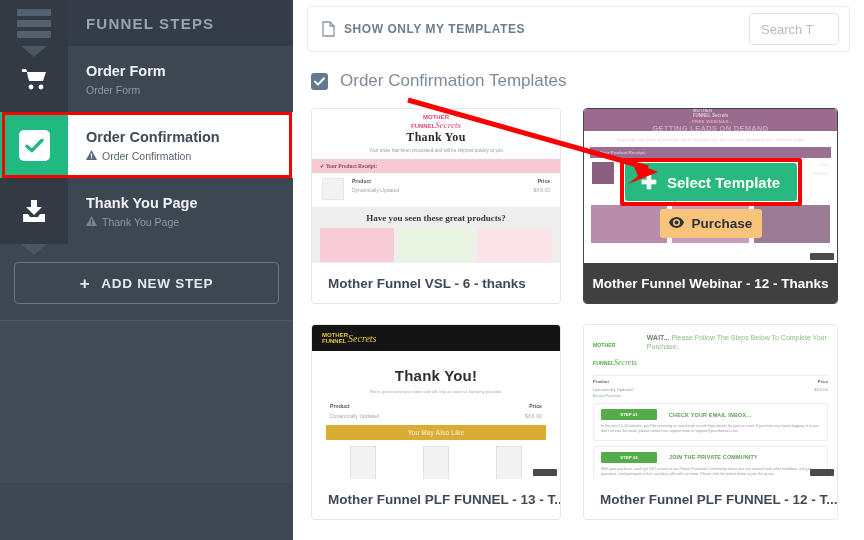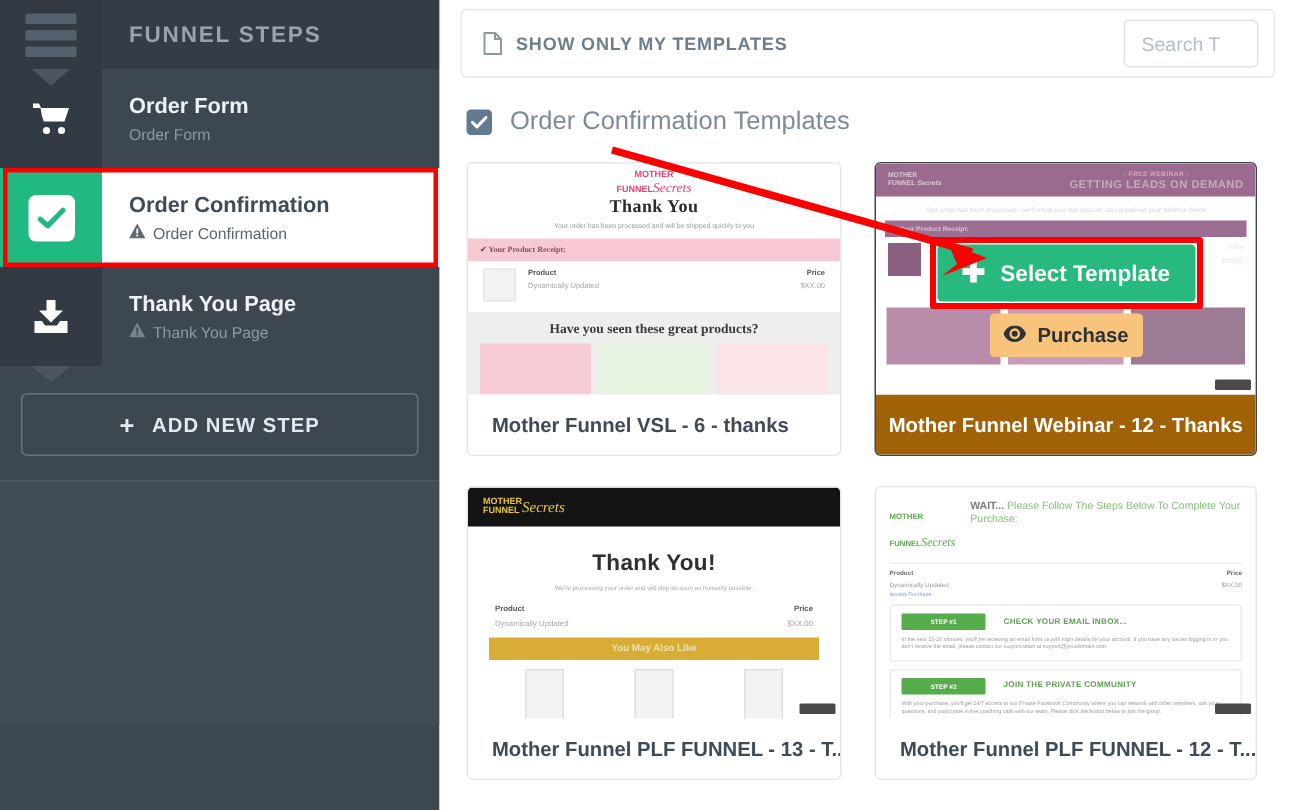--- a/index.html
+++ b/index.html
@@ -100,21 +100,21 @@
     height: 42px; display: flex; align-items: center; justify-content: center;
     gap: 11px; color: #e3e9ed; font-size: 13.5px; font-weight: bold;
     letter-spacing: .7px;
   }
   .add-plus { font-size: 17px; font-weight: bold; line-height: 1; }
   .sb-rest { flex: 1; background: #414c57; border-top: 1px solid #4d5761; }
 
   
   #main {
     flex: 1; height: 540px; background: #ffffff;
-    position: relative; overflow: hidden;
+    position: relative; overflow: hidden; border-radius: 18px;
   }
   .topbar {
     height: 46px; margin: 6px 14px 0 14px;
     border: 1px solid #e6e9ed; border-radius: 4px;
     display: flex; align-items: center; justify-content: space-between;
     padding: 0 10px 0 14px;
   }
   .show-mine {
     display: flex; align-items: center; gap: 9px;
     color: #6f7c8a; font-size: 12px; font-weight: bold; letter-spacing: .55px;
@@ -150,41 +150,41 @@
     position: relative;
   }
   .card .thumb { height: 154px; overflow: hidden; position: relative; background: #fff; }
   .card .cap {
     height: 40px; display: flex; align-items: center;
     padding: 0 0 0 16px;
     color: #3f4a56; font-size: 13.5px; font-weight: bold;
     white-space: nowrap; overflow: hidden;
   }
   .card.active { border-color: #3d4751; }
-  .card.active .cap { background: #a16207; color: #ffffff; justify-content: center; padding: 16px; }
+  .card.active .cap { background: #404040; color: #ffffff; justify-content: center; padding: 16px; }
 
   
   .t1 { background: #ffffff; font-size: 5px; color: #8b8b8b; }
   .t1 .logo { text-align: center; padding-top: 5px; }
   .t1 .ty { text-align:center; font-family: "Liberation Serif", serif; font-size: 12px; font-weight: bold; color:#2b2b2b; letter-spacing:.3px;}
   .t1 .sub { text-align:center; font-size:4.6px; color:#9a9a9a; margin-top:3px;}
   .t1 .receipt { background:#f7c9d2; color:#8e4b5c; font-weight:bold; font-size:5.4px; padding:4px 8px; margin-top:6px; font-family:"Liberation Serif",serif;}
   .t1 .prow { display:flex; padding:5px 10px 0 10px; gap:8px; }
   .t1 .pimg { width:22px; height:22px; background:#f2f2f2; border:1px solid #e7e7e7;}
   .t1 .ptxt { flex:1; }
   .t1 .hdrline { display:flex; justify-content:space-between; font-weight:bold; color:#555; font-size:5px;}
   .t1 .valline { display:flex; justify-content:space-between; color:#a5a5a5; font-size:5px; margin-top:3px;}
   .t1 .band { background:#eeeeee; margin-top:7px; padding:6px 0 4px 0; }
   .t1 .bandtitle { text-align:center; font-family:"Liberation Serif",serif; font-weight:bold; font-size:9px; color:#3a3a3a;}
   .t1 .prods { display:flex; gap:5px; padding:5px 8px 0 8px; }
   .t1 .pc { flex:1; height:34px; border-radius:1px; }
 
   
   .t2 { background: #a06e93; position: relative; }
-  .t2 .bar { background:#9a6b8f; height: 22px; display:flex; align-items:center; justify-content:space-between; padding:0 8px; }
+  .t2 .bar { background:#9a6b8f; height: 22px; display:flex; align-items:center; justify-content:space-between; padding:0 8px;flex-direction:column; }
   .t2 .bl { font-size:4.5px; color:#dcc8d6; font-weight:bold; line-height:1.1;}
   .t2 .br { font-size:7.5px; color:#c7a8bd; font-weight:bold; letter-spacing:.3px;}
   .t2 .brs { font-size:4.3px; color:#e7a0b8; display:block; text-align:center;}
   .t2 .note { text-align:center; font-size:4.4px; color:#e2d2dd; padding:6px 6px 0 6px;}
   .t2 .rcpt { background:#9b6f91; margin:5px 6px 0 6px; font-size:4.4px; color:#d8c2d2; padding:3px 5px; font-weight:bold;}
   .t2 .prow { display:flex; padding:4px 8px 0 8px; justify-content:space-between;}
   .t2 .pimg { width:22px; height:22px; background:#8a5f80; }
   .t2 .price { font-size:4.4px; color:#e8dbe4; text-align:right; font-weight:bold;}
   .t2 .price span { display:block; font-weight:normal; margin-top:4px;}
   .t2 .band { margin-top:4px; padding:4px 0; }

